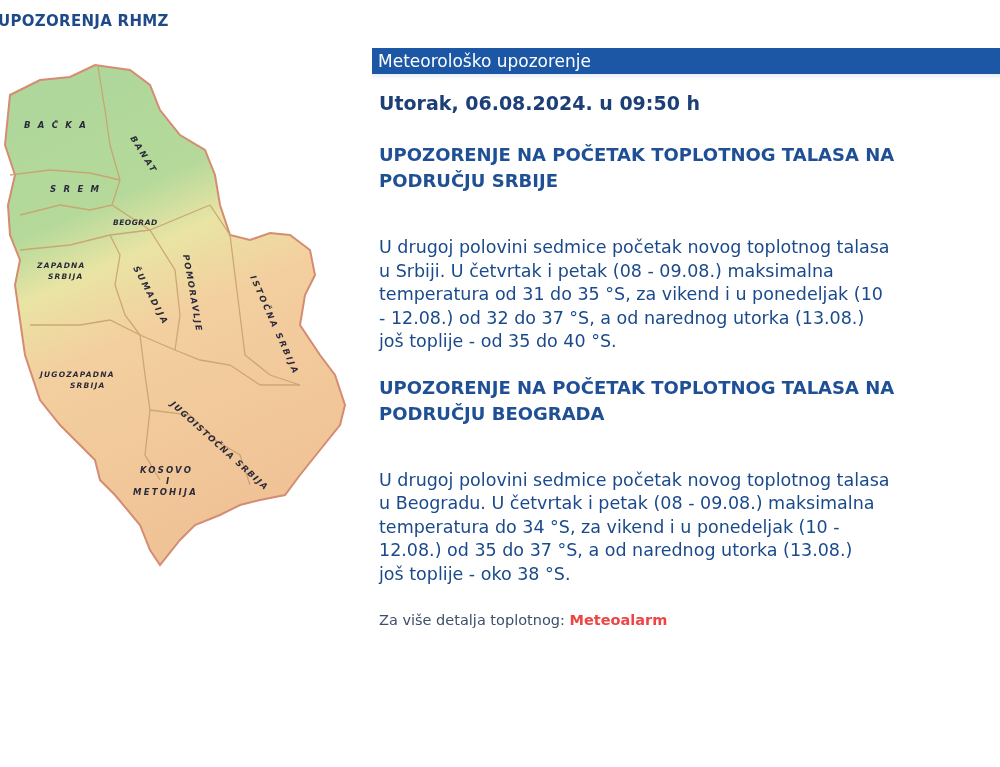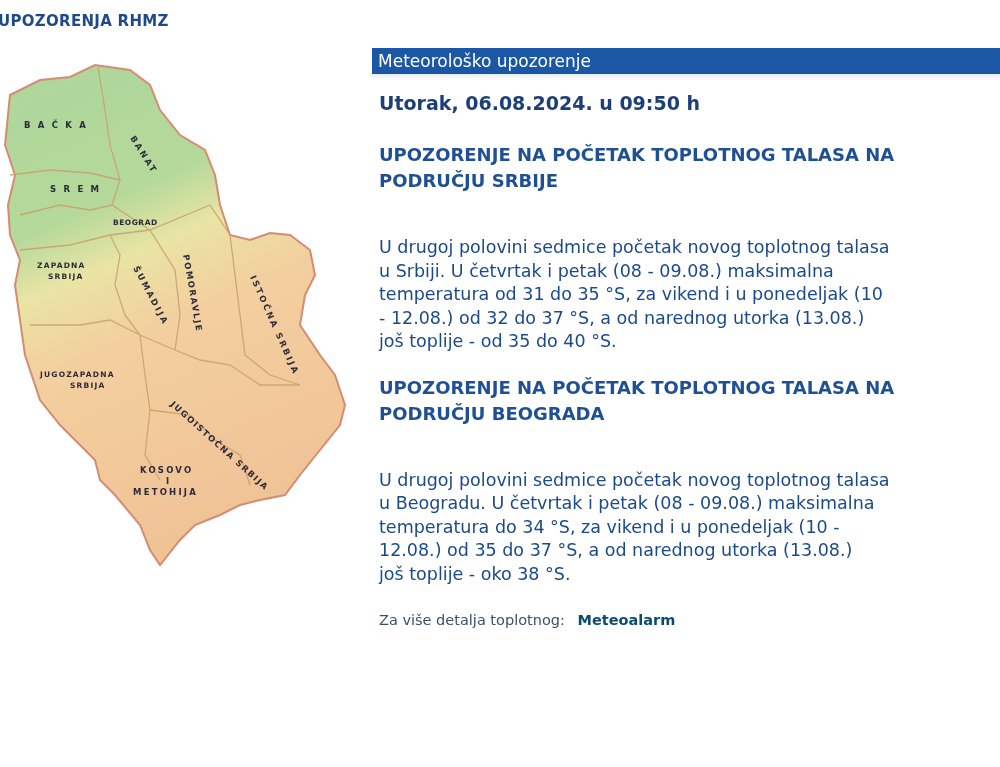--- a/index.html
+++ b/index.html
@@ -1,32 +1,32 @@
 <!DOCTYPE html>
 <html><head>
 <meta charset="utf-8">
 <style>
   html, body { margin:0; padding:0; background:#ffffff; }
   body { width:1000px; height:767px; overflow:hidden; position:relative; font-family:"DejaVu Sans", sans-serif; }
   .left-title { position:absolute; left:-2px; top:12px; font-size:15px; font-weight:bold; color:#1f4a8a; letter-spacing:0.3px; }
-  .map-wrap { position:absolute; left:0; top:55px; width:360px; height:520px; }
+  .map-wrap { position:absolute; left:0; top:55px; width:360px; height:520px;font-style:italic; }
   .map-wrap svg { width:360px; height:520px; display:block; }
   .map-label { font-family:"DejaVu Sans", sans-serif; font-weight:bold; fill:#2a2a3a; letter-spacing:2.2px; font-size:8.5px; }
   .right { position:absolute; left:372px; top:48px; width:640px; }
   .bar { background:#1b57a5; color:#ffffff; font-size:17px; height:26px; line-height:26px; padding-left:6px; }
   .bar-shadow { height:6px; background:linear-gradient(#e8eef6,#ffffff); }
   .date { margin-top:12px; margin-left:7px; font-size:19px; font-weight:bold; color:#1d3f78; }
   .heading { margin-left:7px; font-size:18px; font-weight:bold; color:#1f4f94; line-height:26px; }
   .para { margin-left:7px; font-size:17.5px; color:#1a4a8c; line-height:23.5px; white-space:nowrap; }
   .h1 { margin-top:28px; }
   .p1 { margin-top:42px; }
   .h2 { margin-top:21px; }
   .p2 { margin-top:42px; }
   .more { margin-left:7px; margin-top:26px; font-size:14.5px; color:#3e4f6a; }
-  .more a { color:#0c4a6e; font-weight:bold; text-decoration:none;margin-left:8px; }
+  .more a { color:#ef4444; font-weight:bold; text-decoration:none; }
 </style>
 </head>
 <body>
 
 <div class="left-title">UPOZORENJA RHMZ</div>
 
 <div class="map-wrap">
   <svg viewBox="0 0 360 520" xmlns="http://www.w3.org/2000/svg">
     <defs>
       <linearGradient id="landgrad" x1="0" y1="0" x2="0.3" y2="1">

